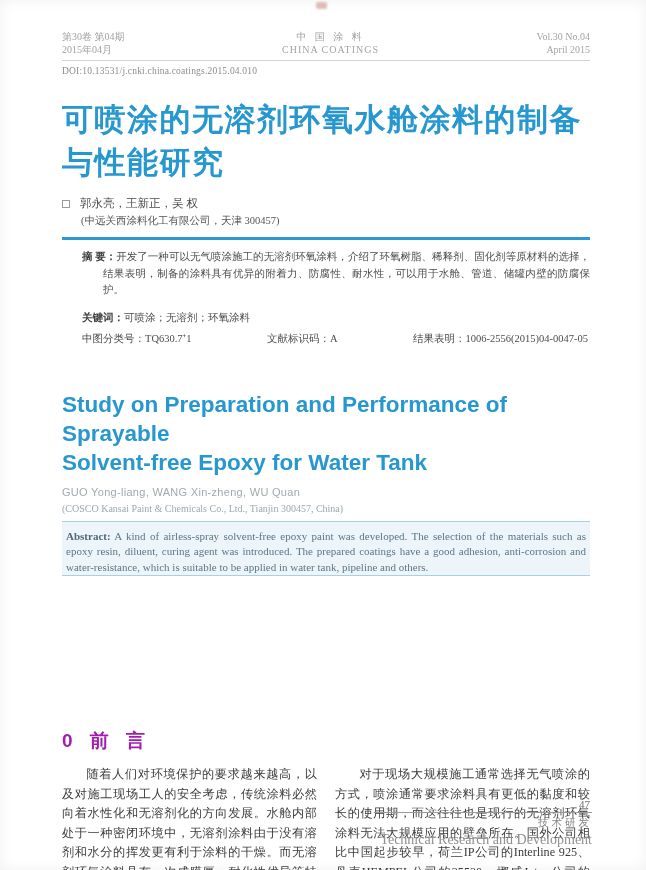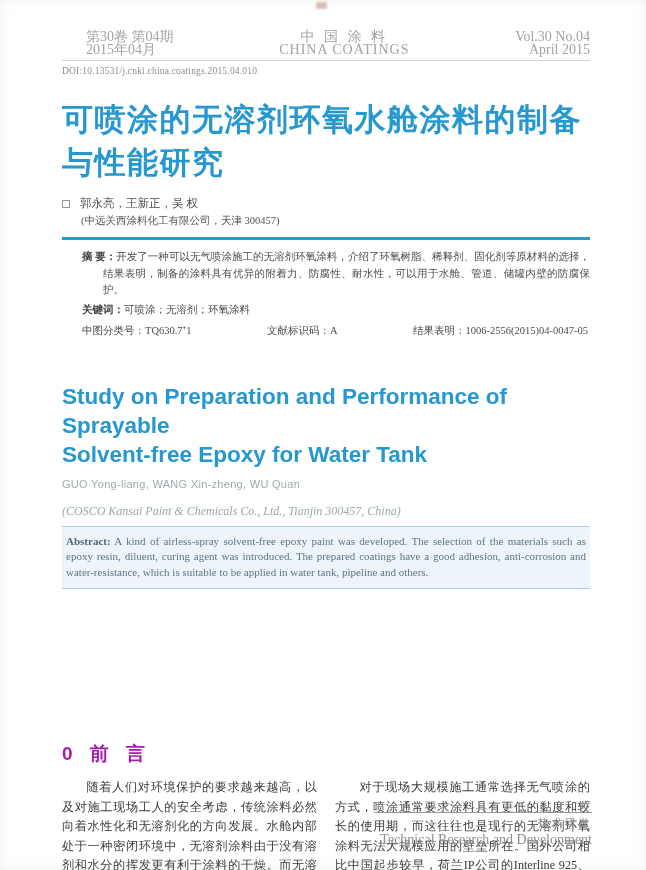--- a/index.html
+++ b/index.html
@@ -16,23 +16,22 @@
   }
   .content { padding: 30px 56px 0 62px; }
 
   
   .jheader {
     display: flex;
     justify-content: space-between;
     align-items: flex-start;
     color: #a3a3a3;
     font-family: "Liberation Serif", serif;
-    font-size: 14px;
+    font-size: 10px;
     line-height: 13px;
-    margin-left: 24px;
   }
   .jheader .hl { text-align: left; }
   .jheader .hc { text-align: center; letter-spacing: 3px; }
   .jheader .hc .en { letter-spacing: 1px; text-align: right; }
   .jheader .hr { text-align: right; }
   .header-rule { border: 0; border-top: 1px solid #d4d4d2; margin: 4px 0 5px 0; }
   .doi { font-size: 9.5px; color: #8d8d8b; letter-spacing: 0.2px; }
 
   .red-mark {
     position: absolute; left: 316px; top: 2px;
@@ -75,21 +74,21 @@
   .blue-rule {
     margin-top: 9px;
     height: 3px;
     background: #2b9ad3;
   }
 
   
   .abs-cn { margin: 9px 0 0 20px; font-size: 10.5px; color: #4c4c4c; line-height: 16.5px; }
   .abs-cn .abs-p { padding-left: 21px; text-indent: -21px; text-align: justify; }
   .abs-cn b.lbl { font-weight: bold; color: #3e3e3e; }
-  .kw-line { margin-top: 3px; }
+  .kw-line { margin-top: 11px; }
   .clc-line {
     margin-top: 5px;
     display: flex;
     justify-content: space-between;
     padding-right: 2px;
   }
 
   
   .title-en {
     margin-top: 42px;
@@ -100,33 +99,32 @@
     color: #2697cf;
   }
   .authors-en {
     margin-top: 9px;
     font-family: "Liberation Sans", sans-serif;
     font-size: 11px;
     color: #9fabae;
     letter-spacing: 0.3px;
   }
   .affil-en {
-    margin-top: 14px;
-    font-style: italic;
-    font-size: 12px;
+    margin-top: 5px;
+    font-size: 10px;
     color: #9aa8ad;
   }
 
   
   .abs-en {
     margin-top: 7px;
     background: #edf5fa;
     border-top: 1px solid #a9cfe2;
     border-bottom: 1px solid #a9cfe2;
-    padding: 7px 4px 8px 4px;
+    padding: 7px 4px 0 4px;
     font-size: 11px;
     line-height: 15.5px;
     color: #5d7585;
     text-align: justify;
   }
   .abs-en b { color: #4e6878; }
   .abs-en .kw { display: block; margin-top: 1px; }
 
   .big-gap { height: 152px; }
 

